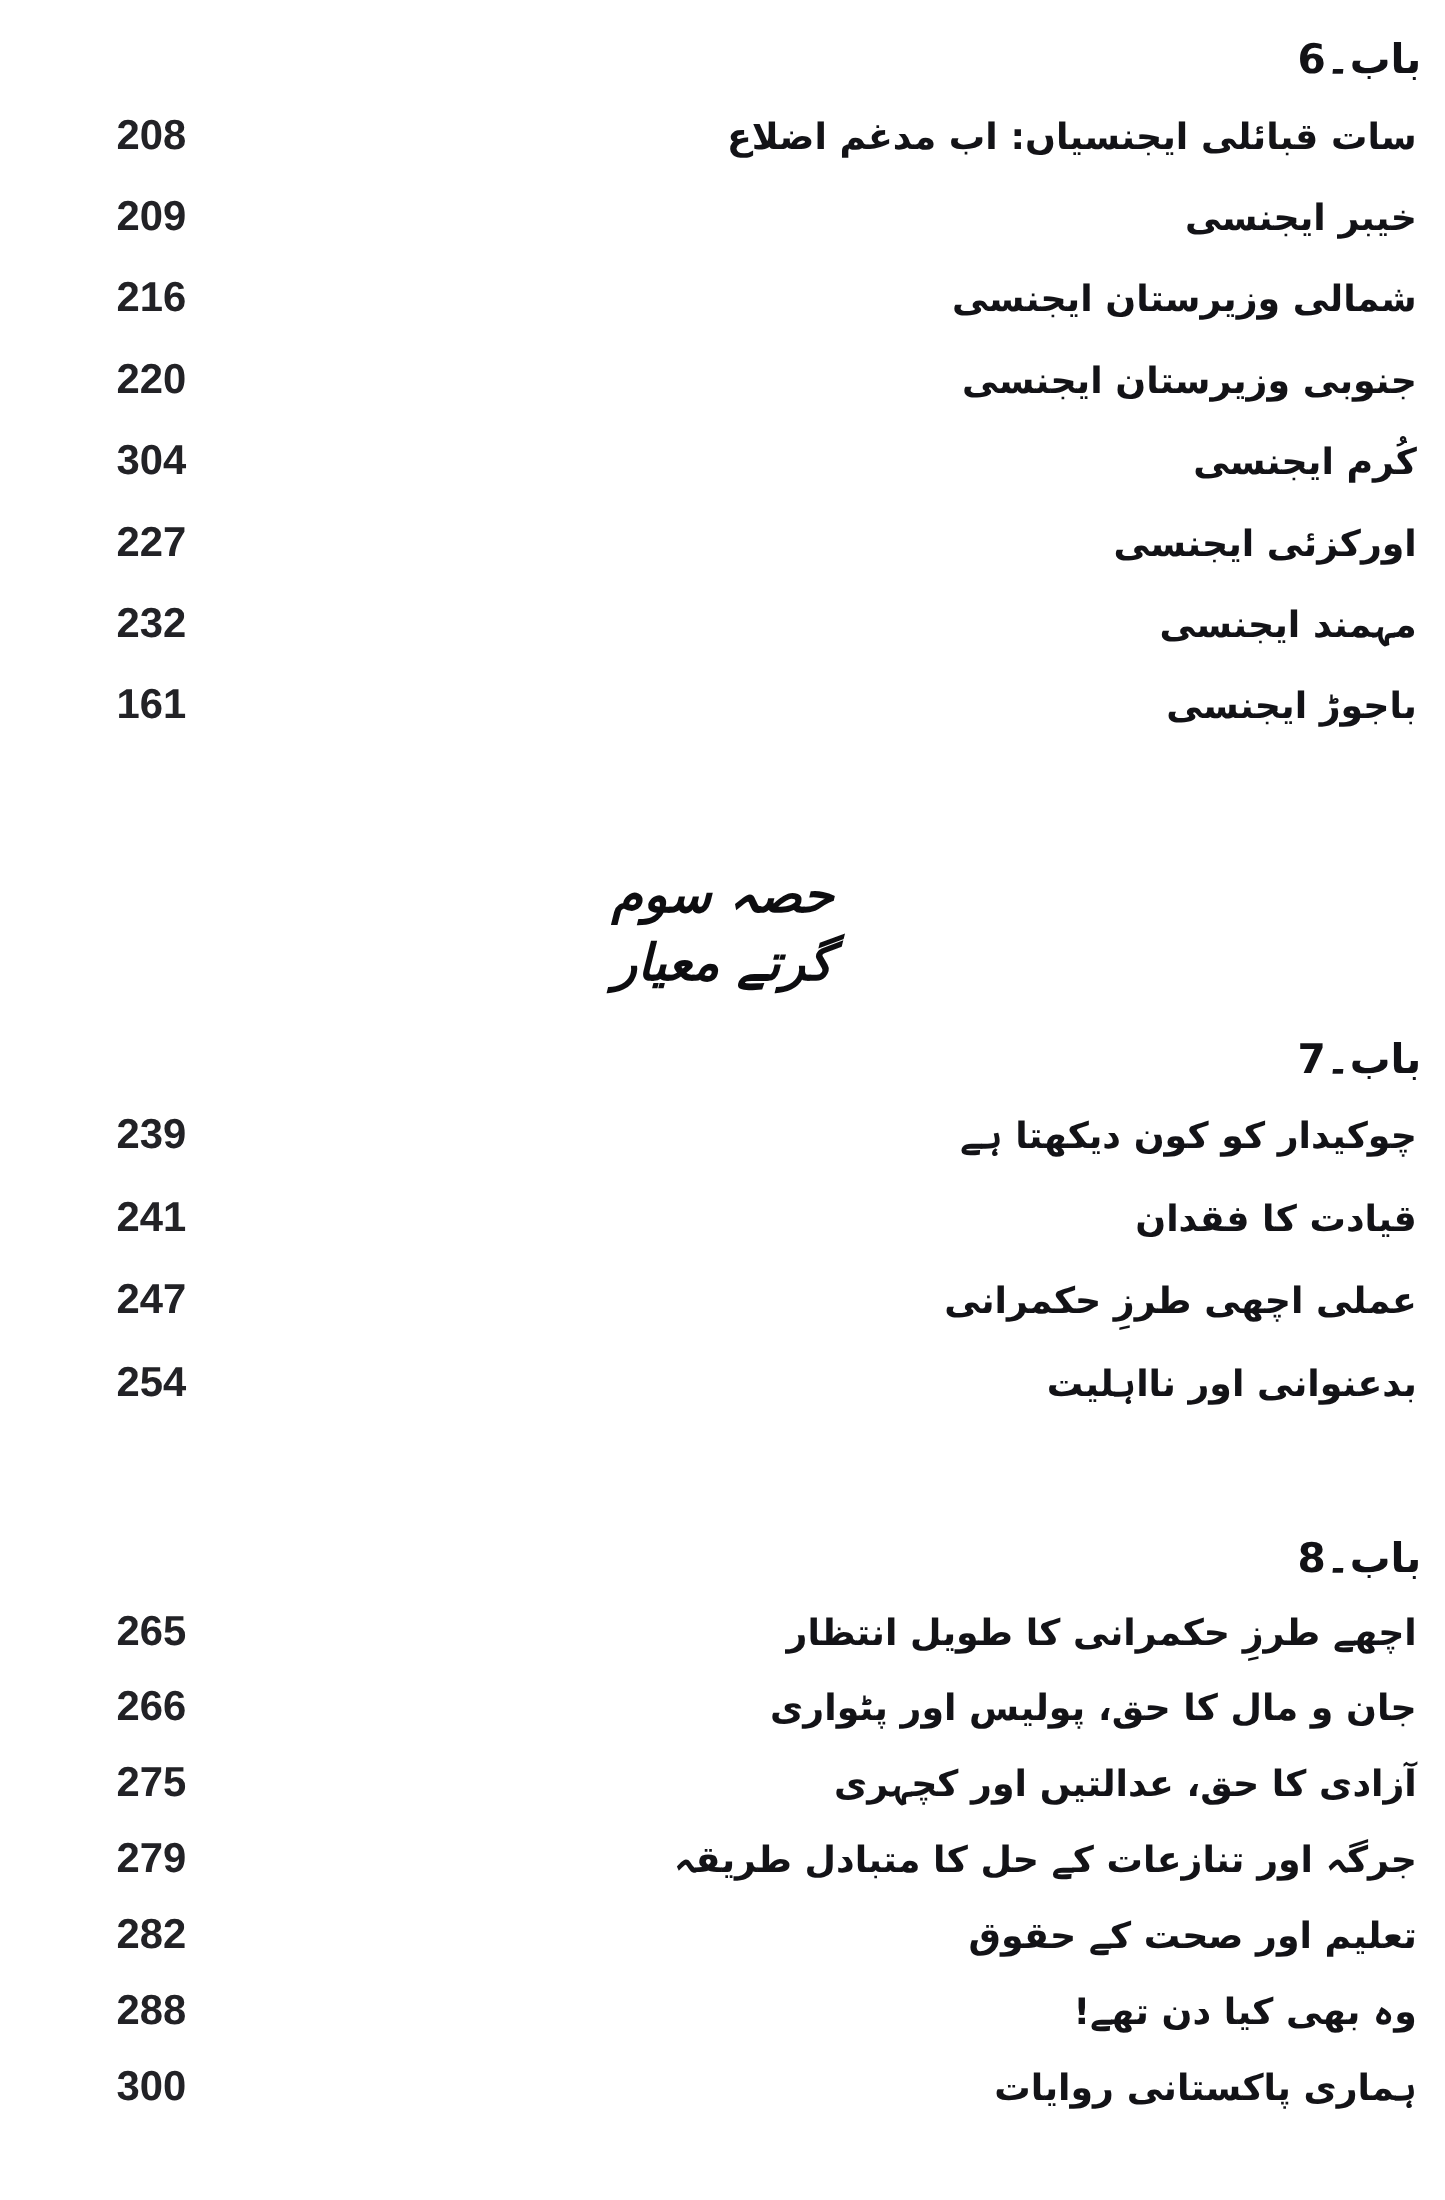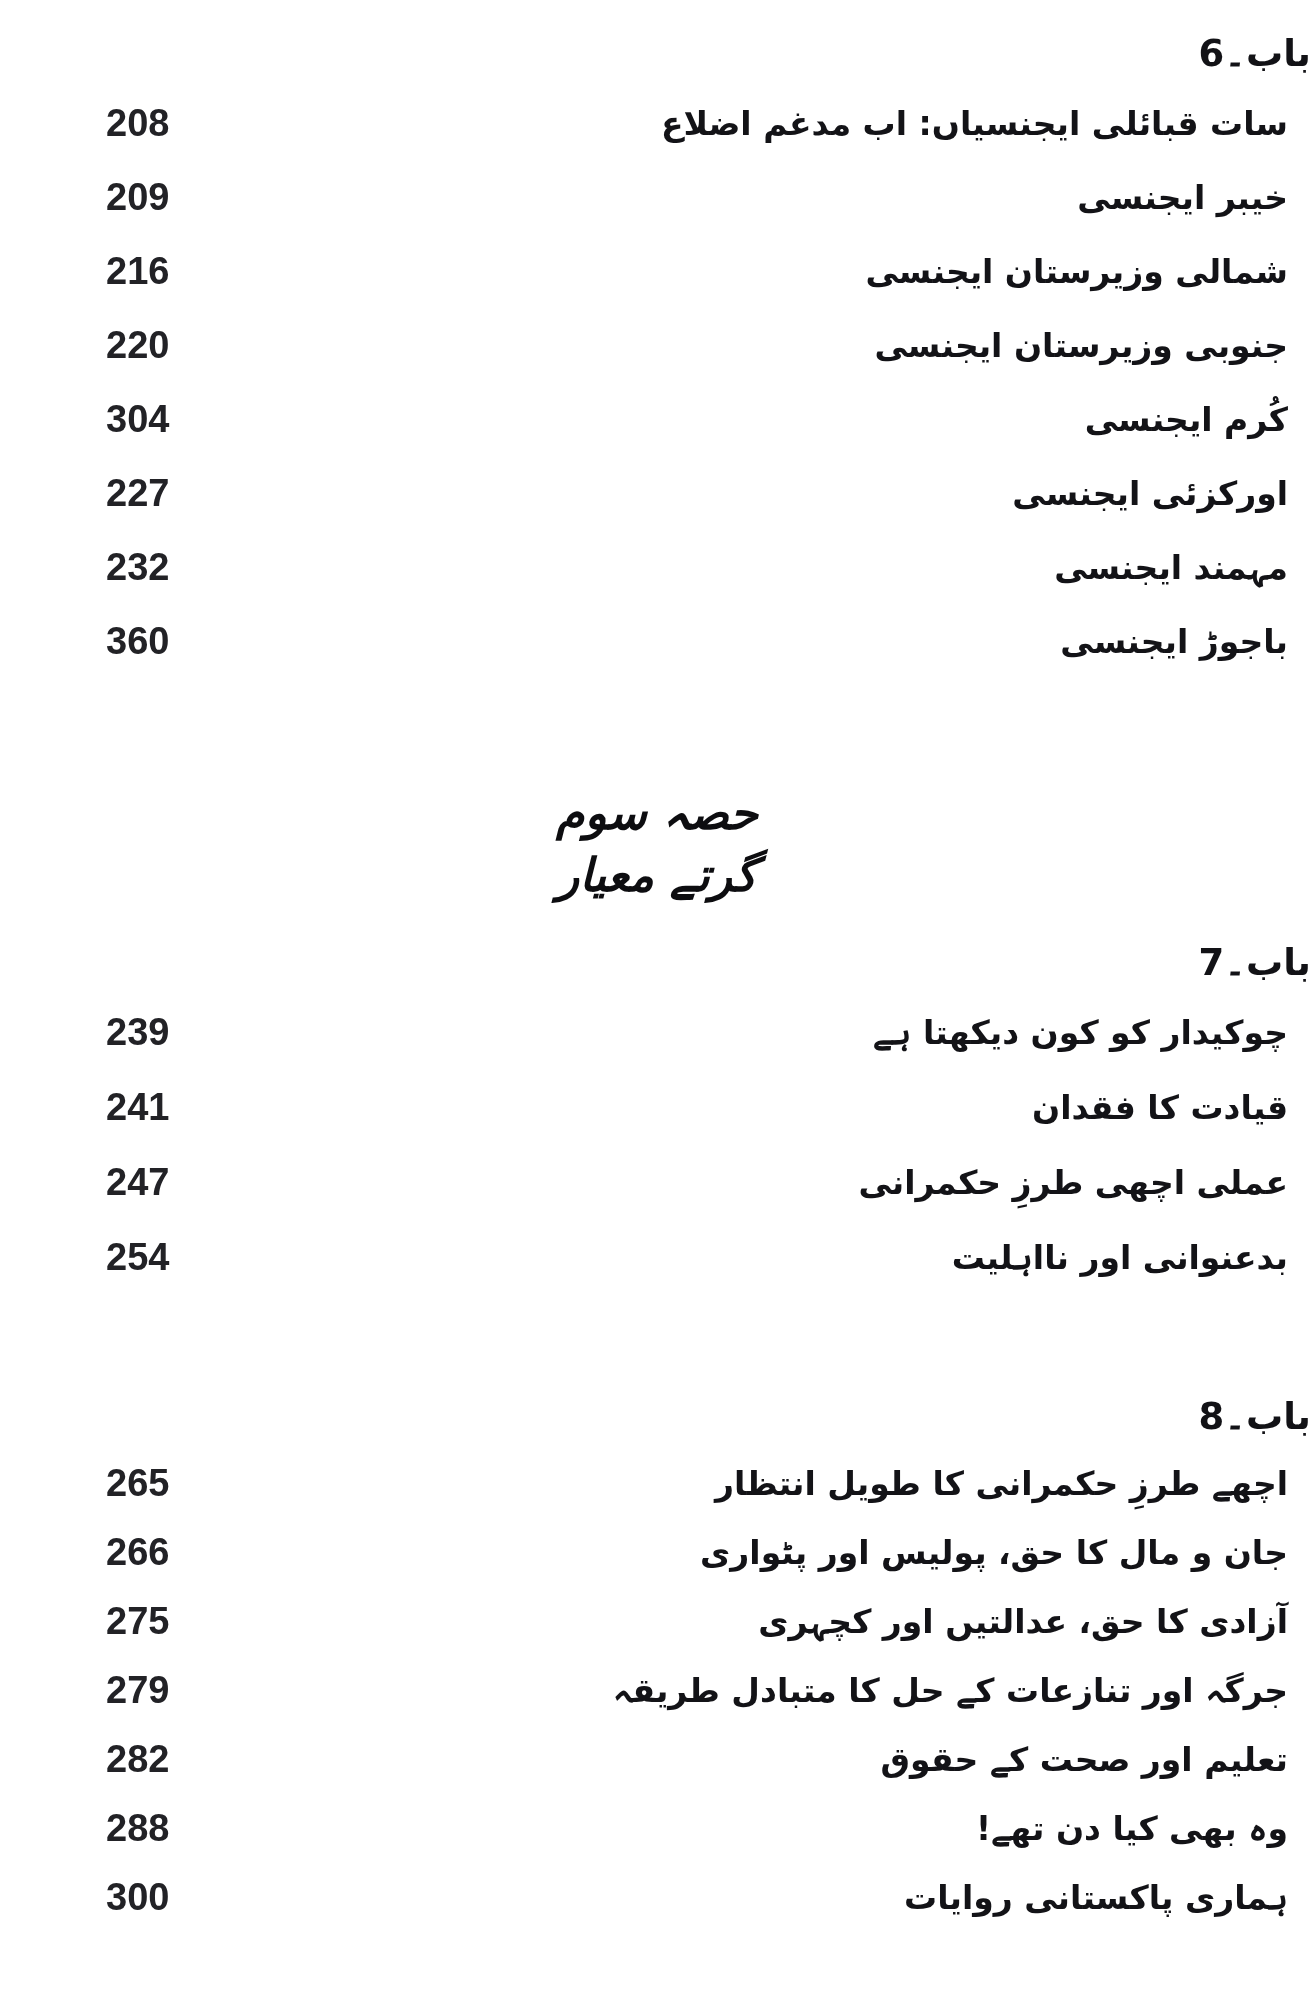--- a/index.html
+++ b/index.html
@@ -21,21 +21,21 @@
     left: 0;
     width: 100%;
   }
   #chapter6 { top: 22px; }
   #chapter7 { top: 931px; }
   #chapter8 { top: 1385px; }
 
   .chapter-heading {
     direction: rtl;
     text-align: right;
-    padding-right: 3px;
+    padding-right: 22px;
     height: 64px;
     line-height: 64px;
     font-size: 37px;
     font-weight: bold;
     color: #121216;
     letter-spacing: 0;
   }
   .row {
     display: flex;
     justify-content: space-between;
@@ -112,21 +112,21 @@
       </div>
       <div class="row">
         <span class="pagenum">227</span>
         <span class="title">اورکزئی ایجنسی</span>
       </div>
       <div class="row">
         <span class="pagenum">232</span>
         <span class="title">مہمند ایجنسی</span>
       </div>
       <div class="row">
-        <span class="pagenum">360</span>
+        <span class="pagenum">161</span>
         <span class="title">باجوڑ ایجنسی</span>
       </div>
     </div>
   </section>
 
   <section class="part-block">
     <div class="part-line">حصہ سوم</div>
     <div class="part-line">گرتے معیار</div>
   </section>
 

